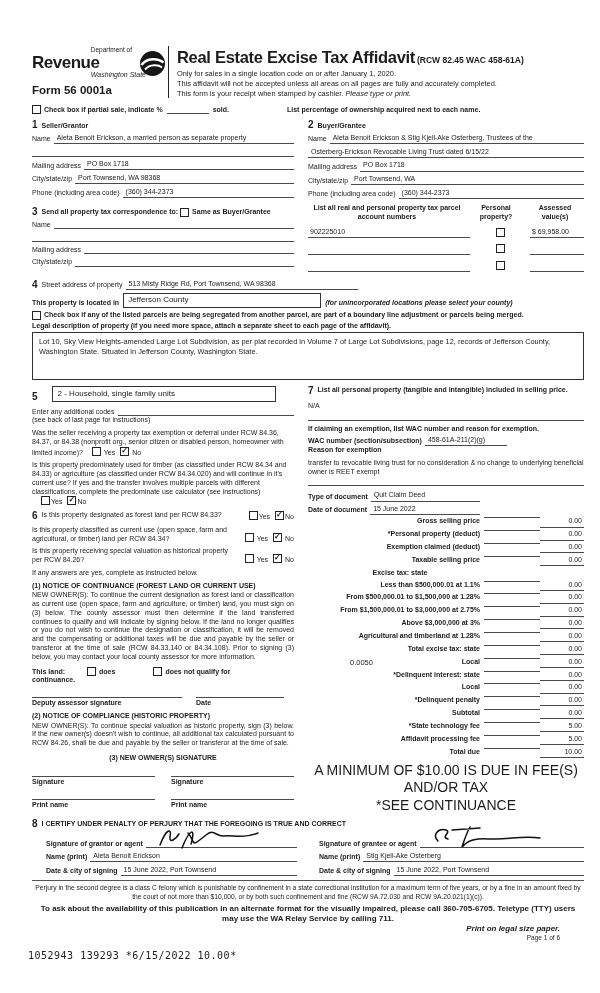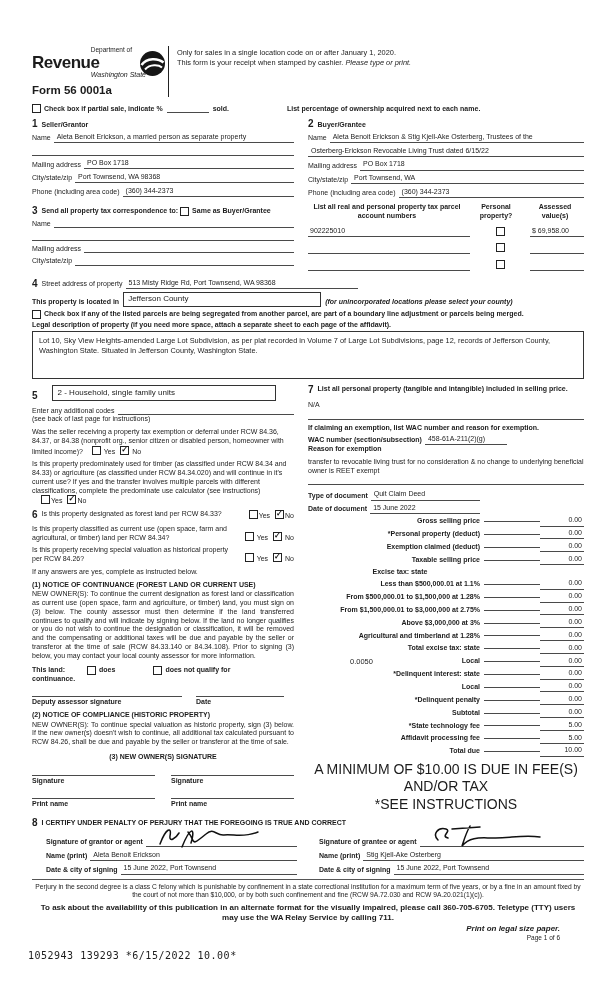--- a/index.html
+++ b/index.html
@@ -66,21 +66,21 @@
   .siglab .l1{width:150px;}
   .siglab .l2{width:88px;margin-left:14px;}
   .newsig-title{font-weight:bold;text-align:center;margin-top:6px;}
   .ns-grid{display:flex;}
   .ns-col{flex:1;}
   .ns-col + .ns-col{margin-left:16px;}
   .ns-u{border-bottom:1px solid #4a4a4a;margin-top:13px;}
   .ns-l{font-weight:bold;margin-top:1px;}
   
   .hrule{border-bottom:1px solid #4a4a4a;margin-top:9px;}
-  .mrow{display:flex;align-items:center;margin-top:2.6px;}
+  .mrow{display:flex;align-items:flex-start;margin-top:2.6px;}
   .mpre{margin-left:42px;white-space:nowrap;font-size:7.5px;}
   .mpre:empty{display:none;margin:0;}
   .mlabel{flex:1;text-align:right;font-weight:bold;white-space:nowrap;}
   .mlead{width:56px;border-bottom:1px solid #4a4a4a;margin:0 0 0 4px;flex:none;}
   .mval{width:40px;border-bottom:1px solid #4a4a4a;text-align:right;padding:0 2px 0.5px;flex:none;}
   .excise-head{font-weight:bold;text-align:center;padding-right:92px;margin-top:3px;}
   .minnote{font-weight:normal;text-align:center;font-size:14px;margin-top:4px;}
   
   .s8{margin-top:5px;border-bottom:1px solid #555;padding-bottom:4px;}
   .s8-head{display:flex;align-items:center;}
@@ -116,21 +116,26 @@
       <span class="logo-swirl">
         <svg width="27" height="27" viewBox="0 0 27 27">
           <circle cx="13.5" cy="13.5" r="12.5" fill="#161616"></circle>
           <path d="M2.5 15 C8 7.5 19 8 24.5 12.5" stroke="#fff" stroke-width="2.6" fill="none"></path>
           <path d="M6 19.5 C11 14 19.5 14.5 23 17.5" stroke="#fff" stroke-width="2" fill="none"></path>
         </svg>
       </span>
     </div>
     <div class="hdr-div"></div>
     <div class="title-block">
+      <div class="title-row">
+        <span class="main-title">Real Estate Excise Tax Affidavit</span>
+        <span class="title-code">(RCW 82.45 WAC 458-61A)</span>
+      </div>
       <div class="hdr-line">Only for sales in a single location code on or after January 1, 2020.</div>
+      <div class="hdr-line">This affidavit will not be accepted unless all areas on all pages are fully and accurately completed.</div>
       <div class="hdr-line"><span>This form is your receipt when stamped by cashier.</span> <span class="ital">Please type or print.</span></div>
     </div>
   </div>
 
   <div class="row" style="margin-top:7px;">
     <span class="cb"></span>
     <span class="b" style="margin-left:3px;">Check box if partial sale, indicate %</span>
     <span class="blankline" style="max-width:42px;margin:0 4px;"></span>
     <span class="b">sold.</span>
     <span class="b" style="margin-left:58px;">List percentage of ownership acquired next to each name.</span>
@@ -477,21 +482,21 @@
           </div>
 
           <div class="mrow">
 
             <span class="mlabel">Total due</span>
             <span class="mlead"></span>
             <span class="mval">10.00</span>
           </div>
         </div>
       <div class="minnote">A MINIMUM OF $10.00 IS DUE IN FEE(S) AND/OR TAX</div>
-      <div class="minnote" style="margin-top:0;">*SEE INSTRUCTIONS</div>
+      <div class="minnote" style="margin-top:0;">*SEE CONTINUANCE</div>
     </div>
   </div>
 
   <div class="s8">
     <div class="s8-head">
       <span class="secnum">8</span>
       <span class="b">I CERTIFY UNDER PENALTY OF PERJURY THAT THE FOREGOING IS TRUE AND CORRECT</span>
     </div>
     <div class="s8-grid">
       <div class="s8-col">

